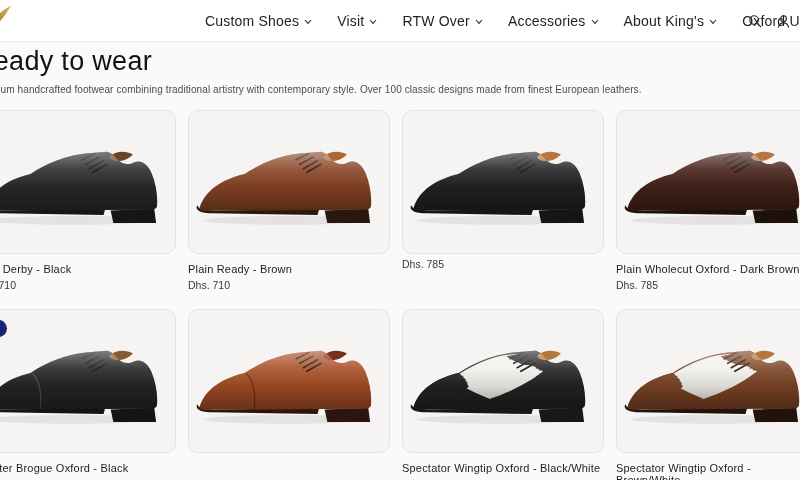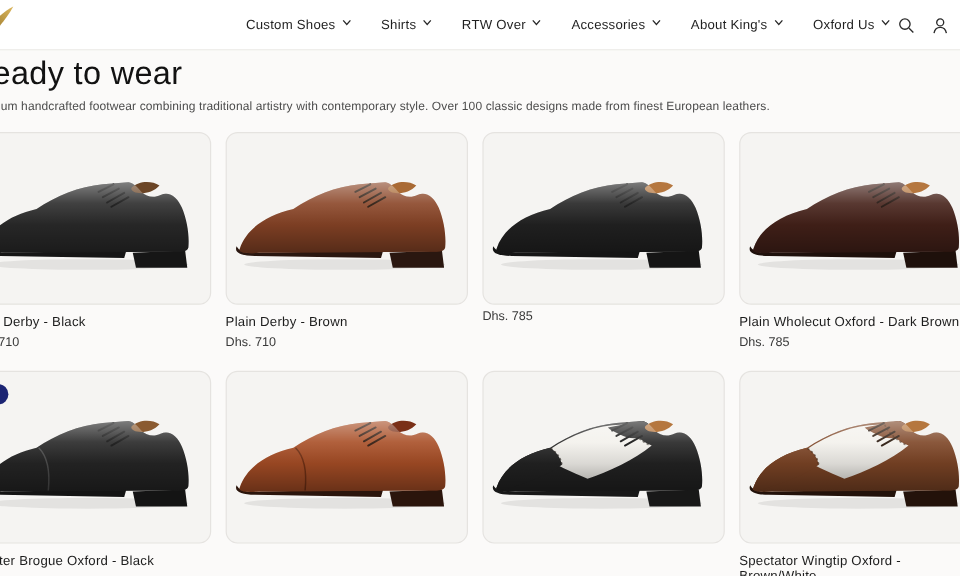--- a/index.html
+++ b/index.html
@@ -4,21 +4,21 @@
 <style>
   * { margin:0; padding:0; box-sizing:border-box; }
   html,body { width:800px; height:480px; overflow:hidden; background:#fff;
     font-family:"Liberation Sans", sans-serif; color:#1a1a1a; }
 
   
   .header { position:relative; height:42px; background:#fff; border-bottom:1px solid #eceae7; z-index:5; }
   .logo { position:absolute; left:-16px; top:1px; width:42px; height:40px; cursor:pointer; }
   .logo svg { position:absolute; left:2px; top:3px; }
   .nav { position:absolute; left:205px; top:0; height:42px; display:flex; align-items:center; gap:25px; }
-  .nav-item { display:flex; gap:5px; font-size:11px; color:#1f1f1f;
+  .nav-item { display:flex; align-items:center; gap:5px; font-size:14px; color:#1f1f1f;
     letter-spacing:.2px; cursor:pointer; white-space:nowrap; }
   .chev { width:8px; height:6px; margin-top:1px; }
   .hicons { position:absolute; right:9px; top:0; height:42px; display:flex; align-items:center; gap:13px; }
   .hicon { width:15px; height:15px; cursor:pointer; }
 
   
   .main { background:#fbfaf9; height:438px; }
   .shift { position:relative; margin-left:-26px; width:856px; padding-top:4px; }
   .page-title { font-size:27px; font-weight:500; line-height:30px; color:#121212; letter-spacing:.3px; }
   .page-sub { margin-top:8px; font-size:10px; line-height:12px; color:#4c4c4c; letter-spacing:.1px; }
@@ -64,21 +64,21 @@
 
   </div>
   <nav class="nav">
     <div class="nav-item">
       <span>Custom Shoes</span>
       <svg class="chev" viewBox="0 0 8 6">
           <path d="M1,1 L4,4.4 L7,1" stroke="#2a2a2a" stroke-width="1.1" fill="none"></path>
         </svg>
     </div>
     <div class="nav-item">
-      <span>Shirts</span>
+      <span>Visit</span>
       <svg class="chev" viewBox="0 0 8 6">
           <path d="M1,1 L4,4.4 L7,1" stroke="#2a2a2a" stroke-width="1.1" fill="none"></path>
         </svg>
     </div>
     <div class="nav-item">
       <span>RTW Over</span>
       <svg class="chev" viewBox="0 0 8 6">
           <path d="M1,1 L4,4.4 L7,1" stroke="#2a2a2a" stroke-width="1.1" fill="none"></path>
         </svg>
     </div>
@@ -151,21 +151,21 @@
             <path d="M52,57 C72,42 96,31 118,29 L133,28 C137,36 145,44 155,48 C139,61 114,73 95,79 C81,73 64,66 52,57 Z" fill="none"></path>
             <path d="M10,87 C16,69 34,56 60,50 C66,54 70,60 71,66 C60,75 38,83 22,88 C14,90 8,91 10,87 Z" fill="none"></path>
             <path d="M114,31 L146,25 C151,26 155,30 158,34 C152,40 141,43 131,40 C124,37 117,34 114,31 Z" fill="none"></path>
             <path d="M149,30 C155,24 167,23 175,28 C169,35 157,37 151,34 C149,33 148,31 149,30 Z" fill="#a96a35"></path>
             <path class="seam" d="M62,50 C70,58 73,70 71,90" stroke="none"></path>
             <path class="dots" d="M61,51 C67,55 70,60 71,66 M133,29 C137,37 145,44 154,48" stroke="none"></path>
             <path class="laces" d="M118,34 L132,27 M122,39 L137,31 M126,44 L142,35 M130,48 L146,39" stroke="#241206"></path>
             <path fill="url(#lgSheen)" d="M10,87 C16,69 34,56 60,50 C78,38 100,29 122,27 L146,25 C151,26 155,30 158,34 C163,39 170,40 176,37 C184,33 192,39 196,49 C201,61 203,75 202,86 C201,90 196,90 189,90 L28,91 C15,92 8,91 10,87 Z"></path>
           </svg>
         </div>
-        <div class="pname">Plain Derby - Brown</div>
+        <div class="pname">Plain Ready - Brown</div>
         <div class="pprice">Dhs. 710</div>
       </div>
 
       <div class="product">
         <div class="card">
           <svg class="shoe" viewBox="0 0 220 120">
             <ellipse class="shadow" cx="108" cy="102" rx="94" ry="5"></ellipse>
             <path d="M7,85 C4,91 12,94 24,94 L142,96 L144,89 L30,91 C17,92 9,90 7,85 Z" fill="#151515"></path>
             <path d="M150,91 L199,89 L201,105 L153,105 Z" fill="#151515"></path>
             <path d="M10,87 C16,69 34,56 60,50 C78,38 100,29 122,27 L146,25 C151,26 155,30 158,34 C163,39 170,40 176,37 C184,33 192,39 196,49 C201,61 203,75 202,86 C201,90 196,90 189,90 L28,91 C15,92 8,91 10,87 Z" fill="#232323"></path>
@@ -255,20 +255,21 @@
             <path d="M52,57 C72,42 96,31 118,29 L133,28 C137,36 145,44 155,48 C139,61 114,73 95,79 C81,73 64,66 52,57 Z" fill="#f3f1ec"></path>
             <path d="M10,87 C16,69 34,56 60,50 C66,54 70,60 71,66 C60,75 38,83 22,88 C14,90 8,91 10,87 Z" fill="#232323"></path>
             <path d="M114,31 L146,25 C151,26 155,30 158,34 C152,40 141,43 131,40 C124,37 117,34 114,31 Z" fill="#232323"></path>
             <path d="M149,30 C155,24 167,23 175,28 C169,35 157,37 151,34 C149,33 148,31 149,30 Z" fill="#b5773f"></path>
             <path class="seam" d="M62,50 C70,58 73,70 71,90" stroke="none"></path>
             <path class="dots" d="M61,51 C67,55 70,60 71,66 M133,29 C137,37 145,44 154,48" stroke="rgba(35,30,25,0.6)"></path>
             <path class="laces" d="M118,34 L132,27 M122,39 L137,31 M126,44 L142,35 M130,48 L146,39" stroke="#0d0d0d"></path>
             <path fill="url(#lgSheen)" d="M10,87 C16,69 34,56 60,50 C78,38 100,29 122,27 L146,25 C151,26 155,30 158,34 C163,39 170,40 176,37 C184,33 192,39 196,49 C201,61 203,75 202,86 C201,90 196,90 189,90 L28,91 C15,92 8,91 10,87 Z"></path>
           </svg>
         </div>
+        <div class="pname">Spectator Wingtip Oxford - Black/White</div>
         <div class="pprice"></div>
       </div>
 
       <div class="product">
         <div class="card">
           <svg class="shoe" viewBox="0 0 220 120">
             <ellipse class="shadow" cx="108" cy="102" rx="94" ry="5"></ellipse>
             <path d="M7,85 C4,91 12,94 24,94 L142,96 L144,89 L30,91 C17,92 9,90 7,85 Z" fill="#23120a"></path>
             <path d="M150,91 L199,89 L201,105 L153,105 Z" fill="#23120a"></path>
             <path d="M10,87 C16,69 34,56 60,50 C78,38 100,29 122,27 L146,25 C151,26 155,30 158,34 C163,39 170,40 176,37 C184,33 192,39 196,49 C201,61 203,75 202,86 C201,90 196,90 189,90 L28,91 C15,92 8,91 10,87 Z" fill="#7d4526"></path>

